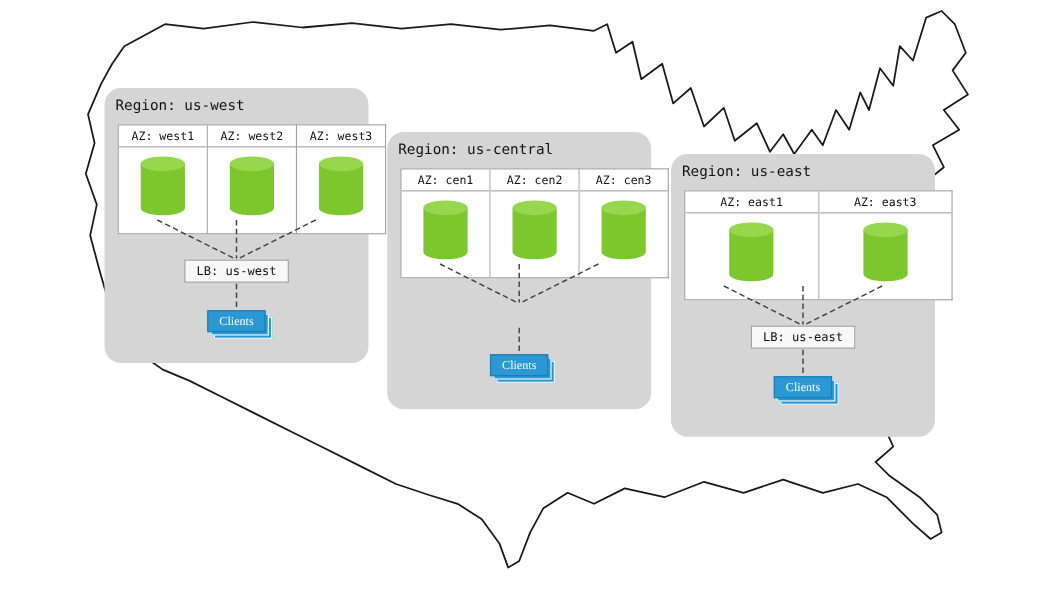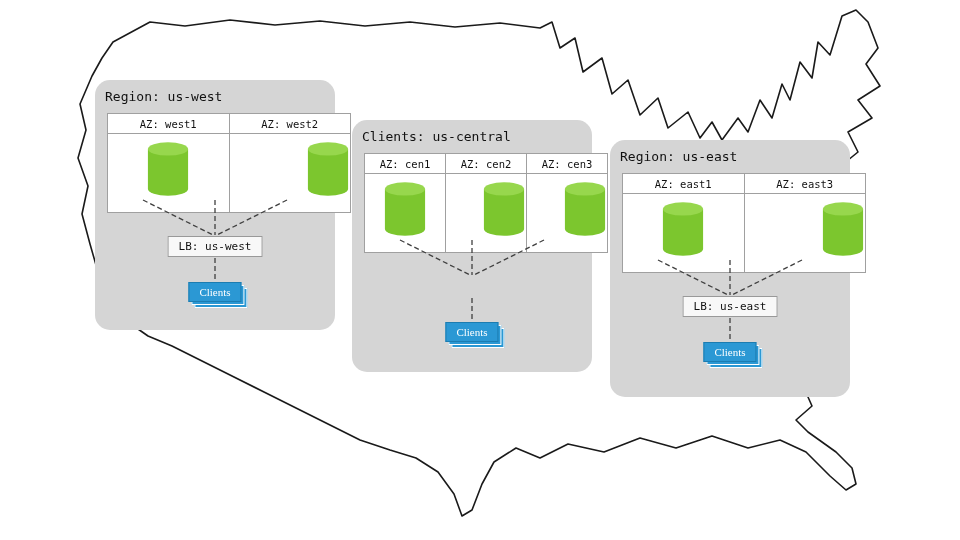--- a/index.html
+++ b/index.html
@@ -48,21 +48,21 @@
   }
   .az-cell {
     flex: 1;
     background: var(--az-bg, #ffffff);
     border: 1px solid var(--az-border, #a0a0a0);
     display: flex;
     flex-direction: column;
     align-items: center;
     overflow: hidden;
   }
-  .az-cell + .az-cell { border-left: none; align-items: flex-end; }
+  .az-cell + .az-cell { border-left: none; }
   .az-label {
     font-size: 10.5px;
     padding: 4px 0 3px;
     width: 100%;
     text-align: center;
     white-space: nowrap;
     border-bottom: 1px solid var(--az-border, #a0a0a0);
   }
   .cyl { margin-top: 6px; display: block; }
   .cyl-body { fill: var(--cyl-body, #7cc62e); }
@@ -132,39 +132,46 @@
           <ellipse class="cyl-top" cx="23" cy="9" rx="21" ry="7"></ellipse>
         </svg>
       </div>
       <div class="az-cell">
         <div class="az-label">AZ: west2</div>
         <svg class="cyl" viewBox="0 0 46 60" width="44" height="58" aria-hidden="true">
           <path class="cyl-body" d="M2 9 v42 a21 7 0 0 0 42 0 V 9"></path>
           <ellipse class="cyl-top" cx="23" cy="9" rx="21" ry="7"></ellipse>
         </svg>
       </div>
+      <div class="az-cell">
+        <div class="az-label">AZ: west3</div>
+        <svg class="cyl" viewBox="0 0 46 60" width="44" height="58" aria-hidden="true">
+          <path class="cyl-body" d="M2 9 v42 a21 7 0 0 0 42 0 V 9"></path>
+          <ellipse class="cyl-top" cx="23" cy="9" rx="21" ry="7"></ellipse>
+        </svg>
+      </div>
     </div>
     <svg class="connectors" width="240" height="210" viewBox="0 0 240 210" aria-hidden="true">
       <line class="dash" x1="48" y1="120" x2="118" y2="155"></line>
       <line class="dash" x1="120" y1="120" x2="120" y2="155"></line>
       <line class="dash" x1="192" y1="120" x2="122" y2="155"></line>
       <line class="dash" x1="120" y1="178" x2="120" y2="202"></line>
     </svg>
     <div class="lb-box">
       <span>LB: us-west</span>
     </div>
     <div class="clients">
       <div class="client-layer l2"></div>
       <div class="client-layer l1"></div>
       <div class="client-main">Clients</div>
     </div>
   </section>
 
   <section class="region" style="left:352px; top:120px; height:252px;">
-    <div class="region-title">Clients: us-central</div>
+    <div class="region-title">Region: us-central</div>
     <div class="az-row">
       <div class="az-cell">
         <div class="az-label">AZ: cen1</div>
         <svg class="cyl" viewBox="0 0 46 60" width="44" height="58" aria-hidden="true">
           <path class="cyl-body" d="M2 9 v42 a21 7 0 0 0 42 0 V 9"></path>
           <ellipse class="cyl-top" cx="23" cy="9" rx="21" ry="7"></ellipse>
         </svg>
       </div>
       <div class="az-cell">
         <div class="az-label">AZ: cen2</div>

